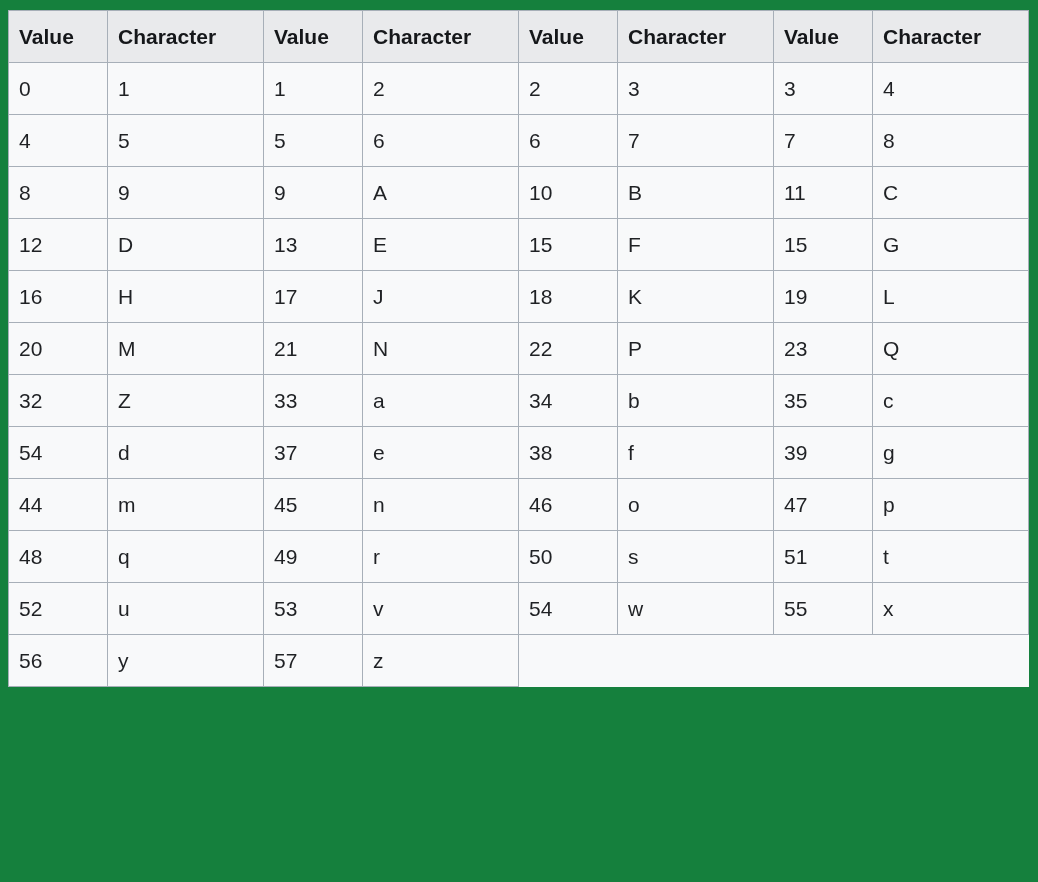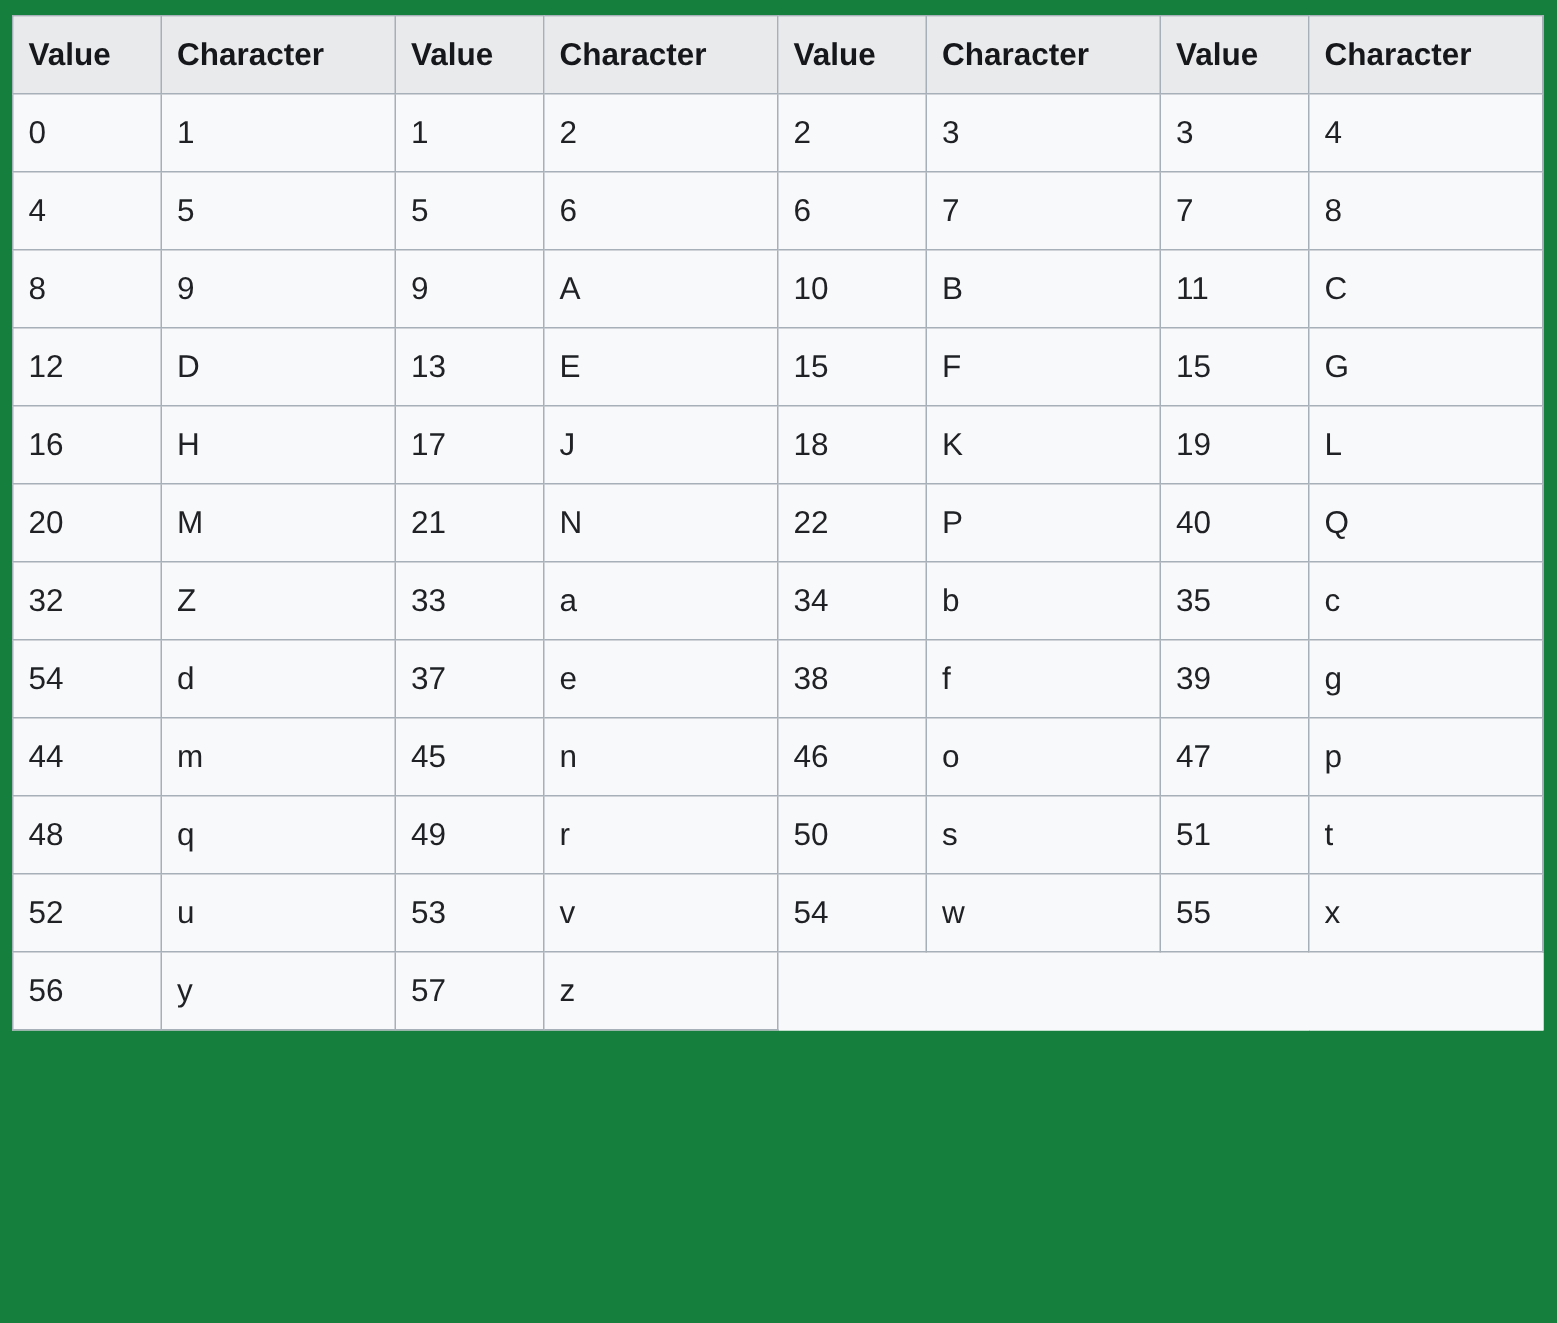--- a/index.html
+++ b/index.html
@@ -152,21 +152,21 @@
             <td>19</td>
             <td>L</td>
           </tr>
           <tr>
             <td>20</td>
             <td>M</td>
             <td>21</td>
             <td>N</td>
             <td>22</td>
             <td>P</td>
-            <td>40</td>
+            <td>23</td>
             <td>Q</td>
           </tr>
           <tr>
             <td>32</td>
             <td>Z</td>
             <td>33</td>
             <td>a</td>
             <td>34</td>
             <td>b</td>
             <td>35</td>

